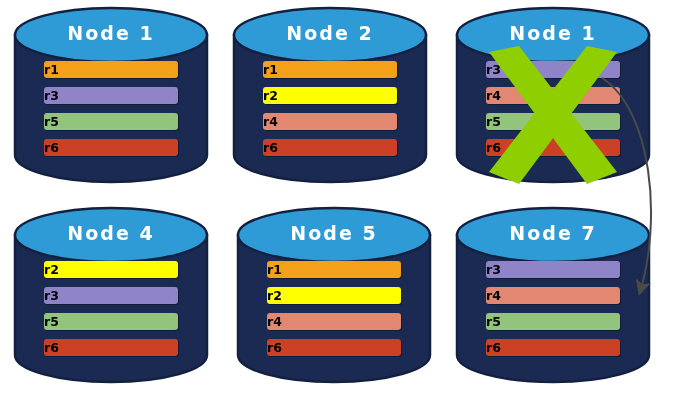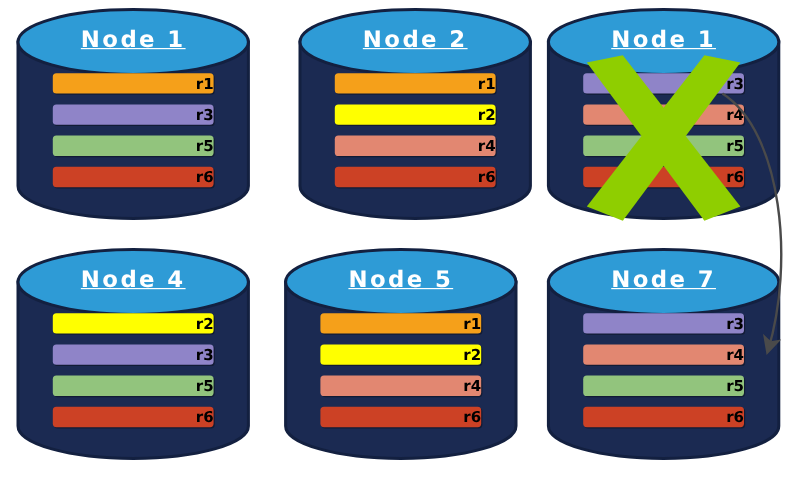--- a/index.html
+++ b/index.html
@@ -43,21 +43,20 @@
     left: 0;
     top: 16px;
     width: 196px;
     text-align: center;
     color: #ffffff;
     font-size: 19px;
     font-weight: bold;
     font-family: "DejaVu Sans", sans-serif;
     letter-spacing: 2px;
     pointer-events: none;
-    text-decoration: underline;
   }
 
   .chunks {
     position: absolute;
     left: 31px;
     top: 55px;
     width: 134px;
   }
 
   .chunk {
@@ -68,21 +67,21 @@
     box-shadow: 1px 1px 0 rgba(0,0,0,0.35);
   }
 
   .chunk-label {
     position: absolute;
     left: 0;
     top: 0;
     width: 100%;
     height: 17px;
     line-height: 17px;
-    text-align: right;
+    text-align: left;
     font-size: 12.5px;
     font-weight: bold;
     color: #000000;
     font-family: "DejaVu Sans", sans-serif;
   }
 
   .fail-x {
     position: absolute;
     left: 12px;
     top: 38px;
@@ -119,21 +118,21 @@
           <span class="chunk-label">r3</span>
         </div>
         <div class="chunk" style="background: rgb(146, 196, 125);">
           <span class="chunk-label">r5</span>
         </div>
         <div class="chunk" style="background: rgb(204, 65, 37);">
           <span class="chunk-label">r6</span>
         </div>
       </div>
     </div>
-    <div class="node" style="left: 248px; top: 6px;">
+    <div class="node" style="left: 232px; top: 6px;">
       <svg class="cyl-svg" viewBox="0 0 196 182">
         <path d="M 2,29 L 2,149 A 96,27 0 0 0 194,149 L 194,29 Z" fill="#1B2A52" stroke="#132040" stroke-width="2.5"></path>
         <ellipse cx="98" cy="29" rx="96" ry="27" fill="#2E9BD6" stroke="#132040" stroke-width="2.5"></ellipse>
       </svg>
       <div class="node-title">Node 2</div>
       <div class="chunks">
         <div class="chunk" style="background: rgb(245, 160, 26);">
           <span class="chunk-label">r1</span>
         </div>
         <div class="chunk" style="background: rgb(255, 255, 0);">

